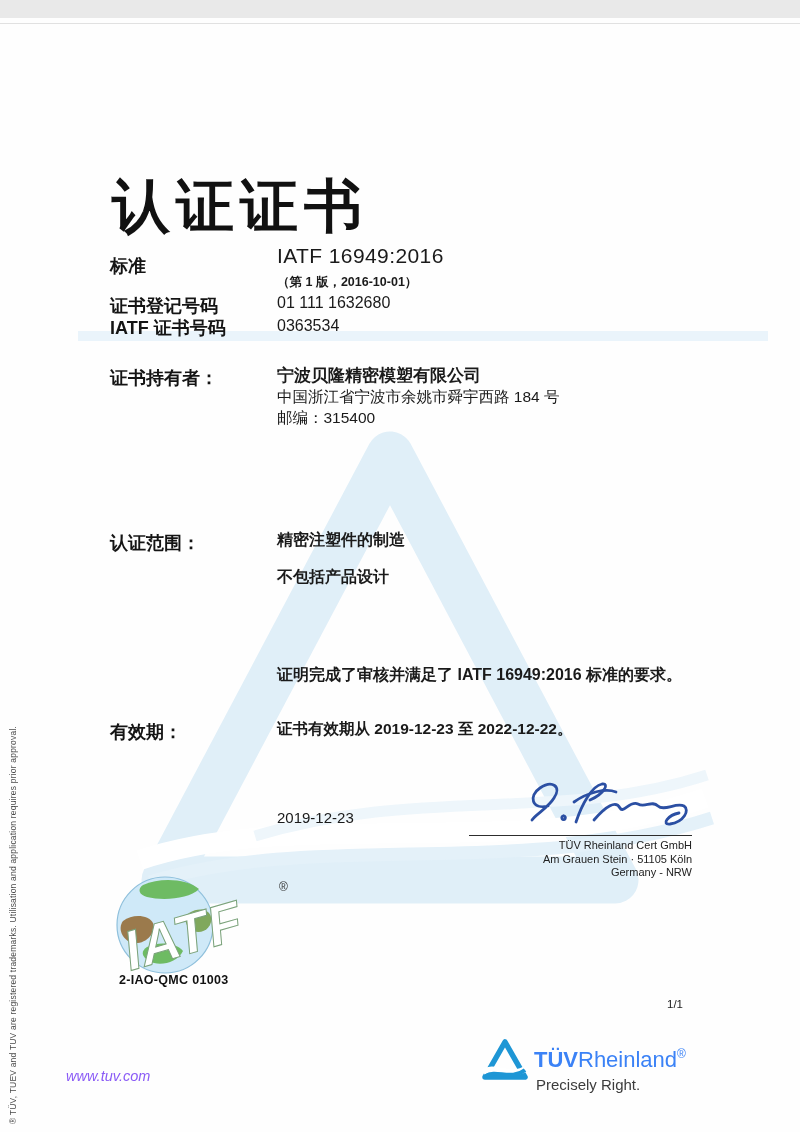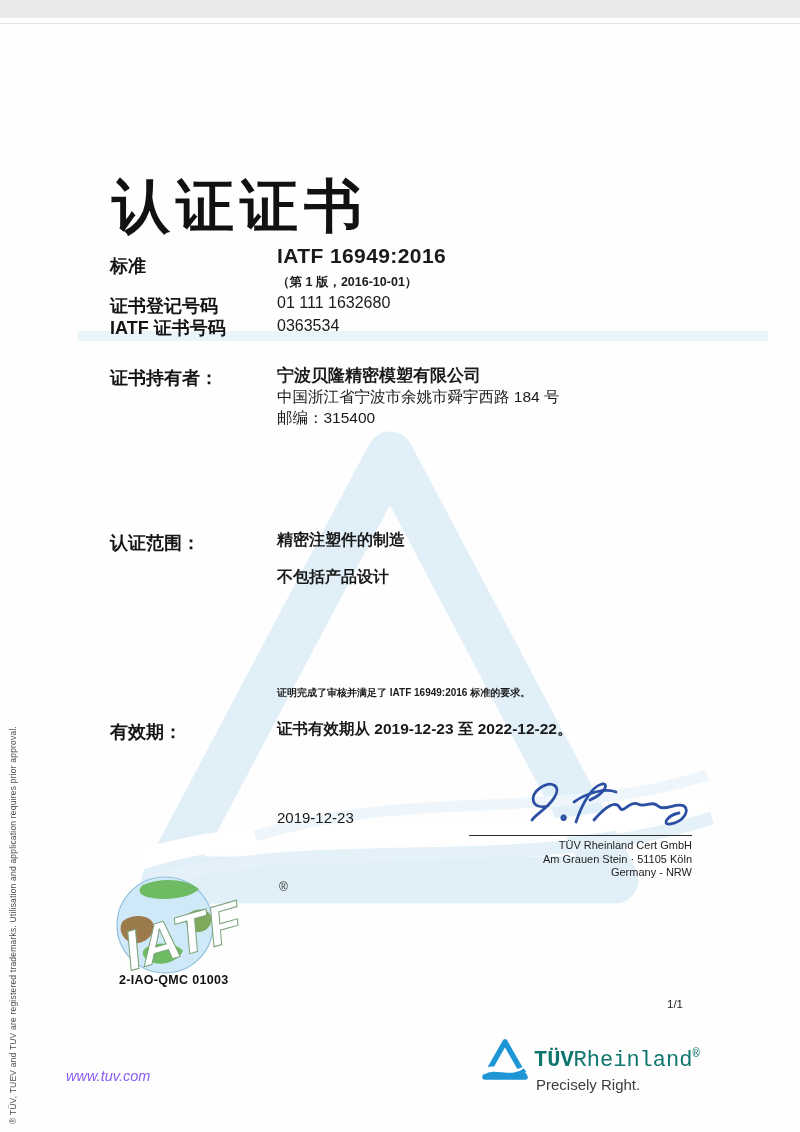--- a/index.html
+++ b/index.html
@@ -17,56 +17,56 @@
     white-space:nowrap; font-size:8.5px; color:#4a4a4a; letter-spacing:.2px;
   }
 
   .abs { position:absolute; }
   .title { left:112px; top:150px; font-size:58px; font-weight:700; letter-spacing:6px; color:#111; }
 
   .lbl { left:110px; font-size:18px; font-weight:700; color:#141414; }
   .val { left:277px; }
 
   .std-label   { top:236px; }
-  .std-value   { top:226px; font-size:21px; font-weight:700; letter-spacing:.4px; }
+  .std-value   { top:226px; font-size:21px; font-weight:400; letter-spacing:.4px; }
   .std-edition { top:256px; font-size:12.5px; font-weight:700; }
 
   .reg-label { top:276px; }
   .reg-value { top:276px; font-size:16px; }
   .no-label  { top:298px; }
   .no-value  { top:299px; font-size:16px; }
 
   .holder-label { top:348px; }
   .holder-company { top:346px; font-size:17px; font-weight:700; }
   .holder-address { top:369px; font-size:15.5px;text-align:right; }
   .holder-postcode { top:390px; font-size:15.5px; }
 
   .scope-label { top:513px; }
   .scope-line1 { top:512px; font-size:16px; font-weight:700; }
   .scope-line2 { top:549px; font-size:16px; font-weight:700; }
 
-  .statement { top:668px; font-size:10px; font-weight:700; }
+  .statement { top:647px; font-size:16px; font-weight:700; }
 
   .valid-label { top:702px; }
   .valid-value { top:701px; font-size:15.5px; font-weight:700; }
 
   .issue-date { top:791px; font-size:15px; }
 
   .sig-svg  { left:518px; top:758px; }
   .sig-line { left:469px; top:817px; width:223px; height:0; border-top:1.5px solid #2d2d2d; }
   .issuer   { left:469px; top:821px; width:223px; text-align:right; font-size:11px; line-height:13.5px; color:#222; }
 
   .iatf-logo { left:103px; top:851px; }
   .iatf-code { left:119px; top:955px; font-size:12.5px; font-weight:700; color:#111; letter-spacing:.3px; }
 
   .page-num { left:667px; top:980px; font-size:11.5px; color:#222; }
   .website  { left:66px; top:1050px; font-size:14.5px; color:#8b5cf6;font-style:italic; }
 
   .tuv-tri   { left:482px; top:1020px; }
-  .tuv-brand { left:534px; top:1029px; font-size:22px; color:#0f766e; white-space:nowrap;font-family:Liberation Mono, monospace; }
+  .tuv-brand { left:534px; top:1029px; font-size:22px; color:#3b82f6; white-space:nowrap; }
   .tuv-brand .b { font-weight:700; }
   .tuv-brand .r { font-size:12px; vertical-align:9px; }
   .tuv-tagline { left:536px; top:1058px; font-size:15px; color:#3c3c3c; }
 </style>
 </head>
 <body>
 
 <div class="page">
 
   <div class="scanline"></div>

